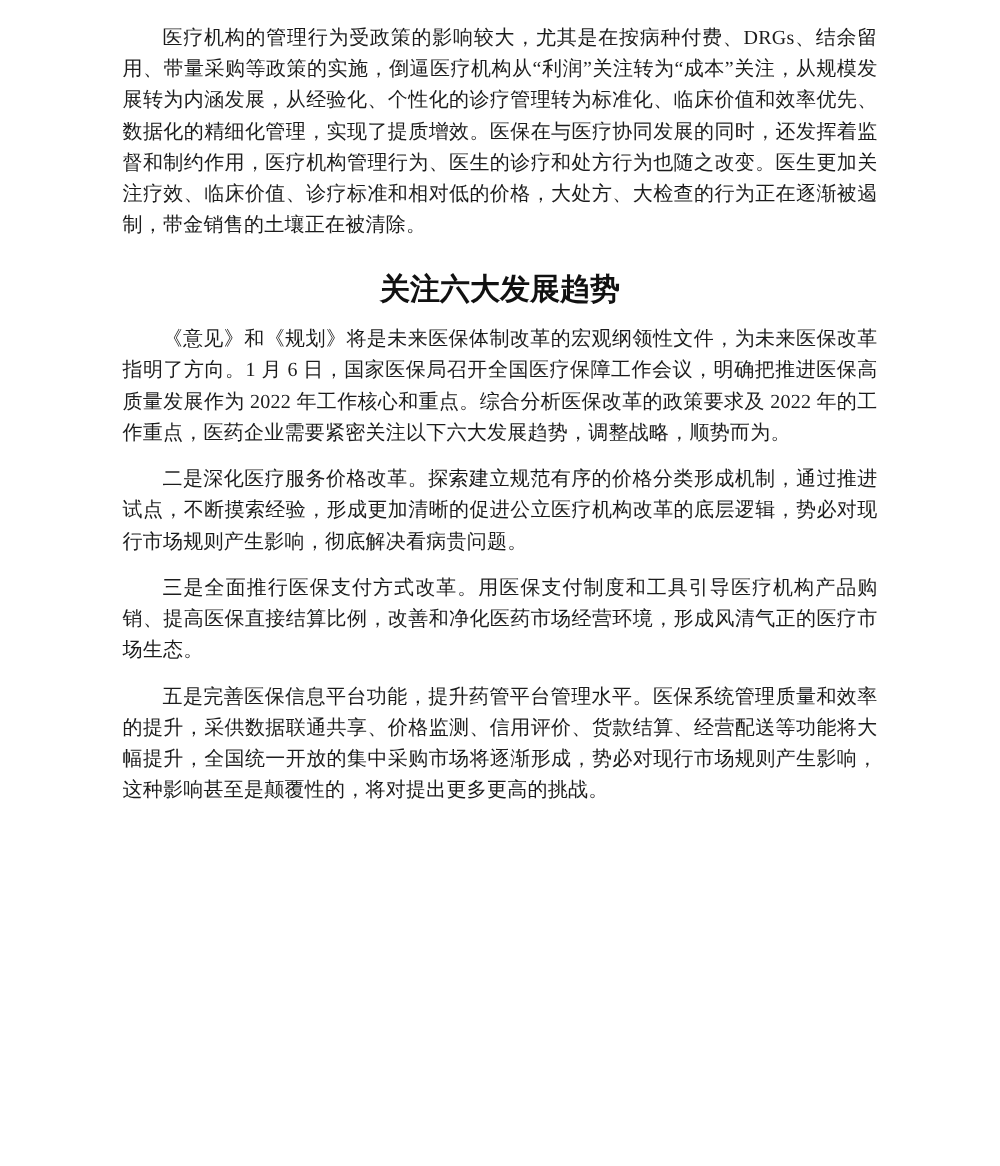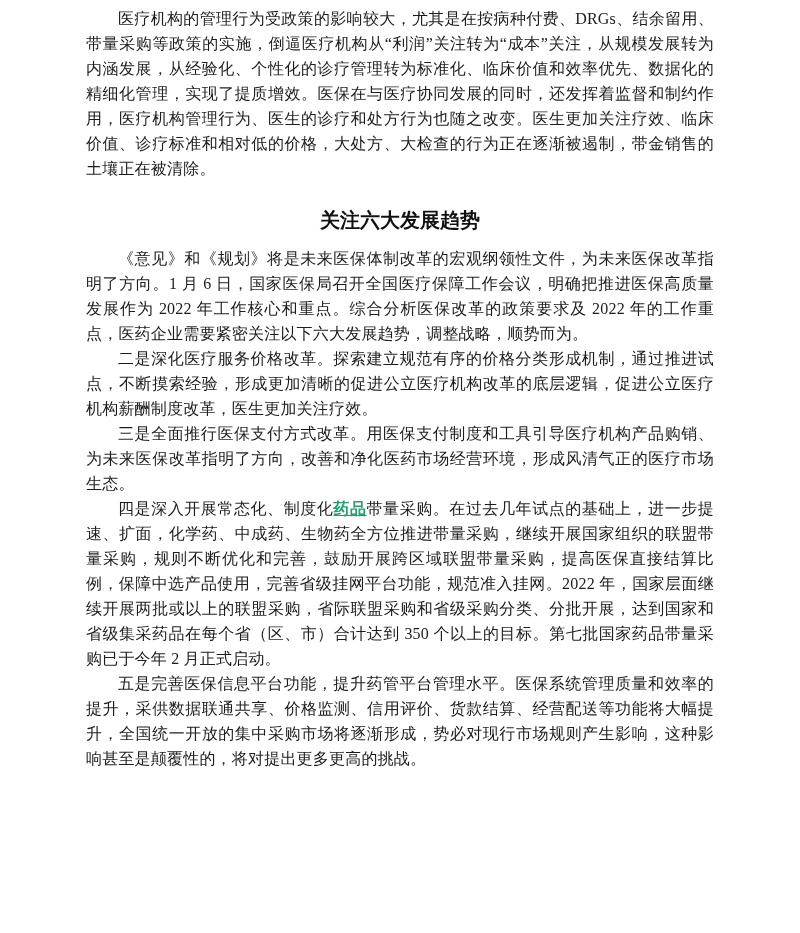--- a/index.html
+++ b/index.html
@@ -13,31 +13,31 @@
     overflow: hidden;
     font-family: "Liberation Serif", "DejaVu Serif", serif;
     color: #1c1c1c;
   }
   .article {
     width: 628px;
     margin: 0 auto;
     padding-top: 6px;
   }
   .para {
-    margin: 0;
+    margin: 12px;
     font-size: 16px;
     line-height: 25px;
     text-align: justify;
     text-justify: inter-ideograph;
     text-indent: 2em;
     letter-spacing: 0.2px;
   }
   .section-title {
     margin: 24px 0 11px 0;
-    font-size: 20px;
+    font-size: 24px;
     line-height: 30px;
     font-weight: bold;
     text-align: center;
     text-indent: 0;
     color: #111111;
   }
   a.inline-link {
     font-weight: bold;
     text-decoration: underline;
     cursor: pointer;
@@ -46,19 +46,18 @@
 </head>
 <body style="background: rgb(255, 255, 255); color: rgb(28, 28, 28);">
 
 <div class="article">
   <div id="intro-container">
       <p class="para">医疗机构的管理行为受政策的影响较大，尤其是在按病种付费、DRGs、结余留用、带量采购等政策的实施，倒逼医疗机构从“利润”关注转为“成本”关注，从规模发展转为内涵发展，从经验化、个性化的诊疗管理转为标准化、临床价值和效率优先、数据化的精细化管理，实现了提质增效。医保在与医疗协同发展的同时，还发挥着监督和制约作用，医疗机构管理行为、医生的诊疗和处方行为也随之改变。医生更加关注疗效、临床价值、诊疗标准和相对低的价格，大处方、大检查的行为正在逐渐被遏制，带金销售的土壤正在被清除。</p>
     </div>
   <h2 class="section-title">关注六大发展趋势</h2>
   <div id="body-container">
       <p class="para">《意见》和《规划》将是未来医保体制改革的宏观纲领性文件，为未来医保改革指明了方向。1 月 6 日，国家医保局召开全国医疗保障工作会议，明确把推进医保高质量发展作为 2022 年工作核心和重点。综合分析医保改革的政策要求及 2022 年的工作重点，医药企业需要紧密关注以下六大发展趋势，调整战略，顺势而为。</p>
-      <p class="para">二是深化医疗服务价格改革。探索建立规范有序的价格分类形成机制，通过推进试点，不断摸索经验，形成更加清晰的促进公立医疗机构改革的底层逻辑，促进公立医疗机构薪酬制度改革，医生更加关注疗效。</p>
-      <p class="para">三是全面推行医保支付方式改革。用医保支付制度和工具引导医疗机构产品购销、为未来医保改革指明了方向，改善和净化医药市场经营环境，形成风清气正的医疗市场生态。</p>
-      <p class="para">四是深入开展常态化、制度化<a class="inline-link" style="color: rgb(34, 160, 110);">药品</a>带量采购。在过去几年试点的基础上，进一步提速、扩面，化学药、中成药、生物药全方位推进带量采购，继续开展国家组织的联盟带量采购，规则不断优化和完善，鼓励开展跨区域联盟带量采购，提高医保直接结算比例，保障中选产品使用，完善省级挂网平台功能，规范准入挂网。2022 年，国家层面继续开展两批或以上的联盟采购，省际联盟采购和省级采购分类、分批开展，达到国家和省级集采药品在每个省（区、市）合计达到 350 个以上的目标。第七批国家药品带量采购已于今年 2 月正式启动。</p>
+      <p class="para">二是深化医疗服务价格改革。探索建立规范有序的价格分类形成机制，通过推进试点，不断摸索经验，形成更加清晰的促进公立医疗机构改革的底层逻辑，势必对现行市场规则产生影响，彻底解决看病贵问题。</p>
+      <p class="para">三是全面推行医保支付方式改革。用医保支付制度和工具引导医疗机构产品购销、提高医保直接结算比例，改善和净化医药市场经营环境，形成风清气正的医疗市场生态。</p>
       <p class="para">五是完善医保信息平台功能，提升药管平台管理水平。医保系统管理质量和效率的提升，采供数据联通共享、价格监测、信用评价、货款结算、经营配送等功能将大幅提升，全国统一开放的集中采购市场将逐渐形成，势必对现行市场规则产生影响，这种影响甚至是颠覆性的，将对提出更多更高的挑战。</p>
     </div>
 
 </div>
 
 </body></html>

